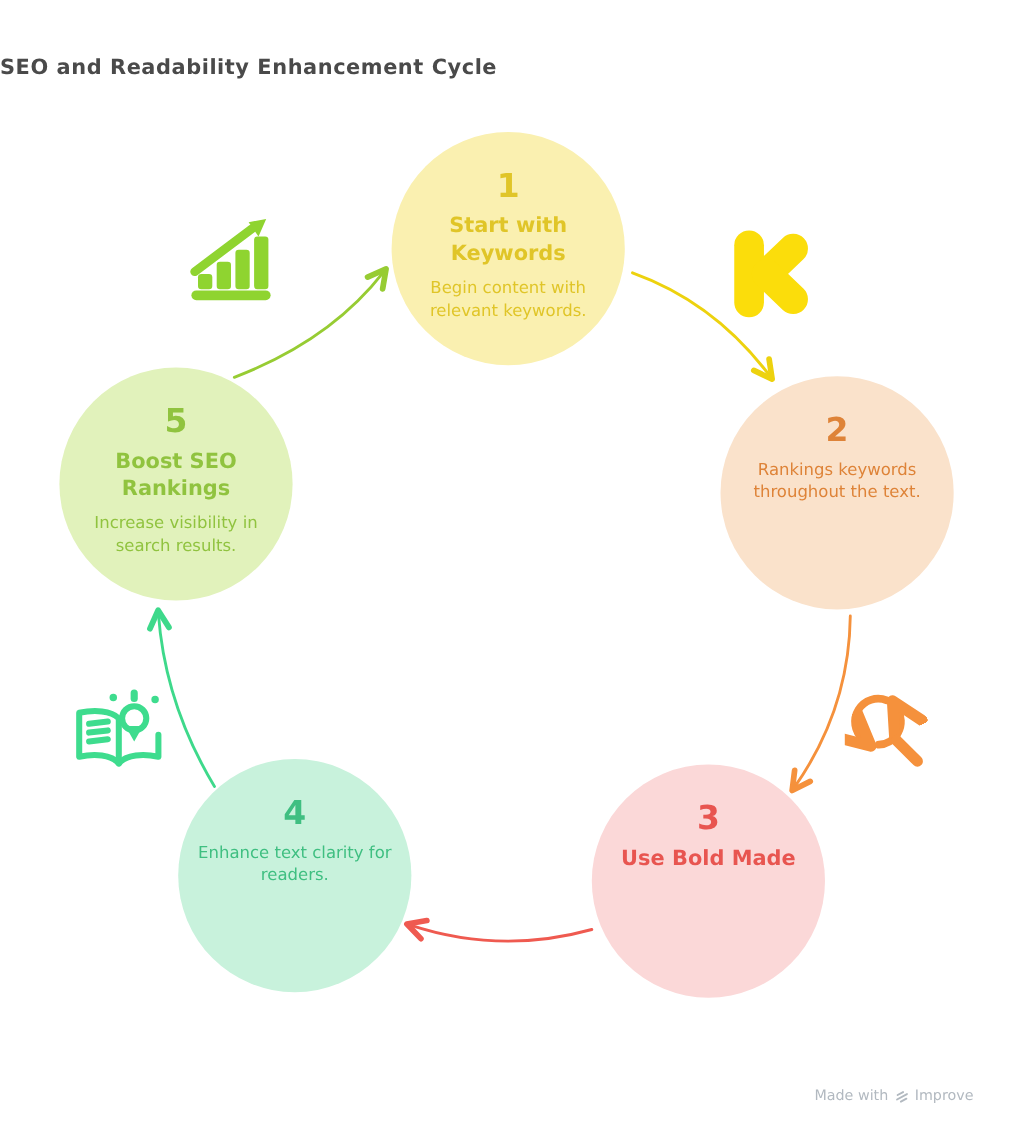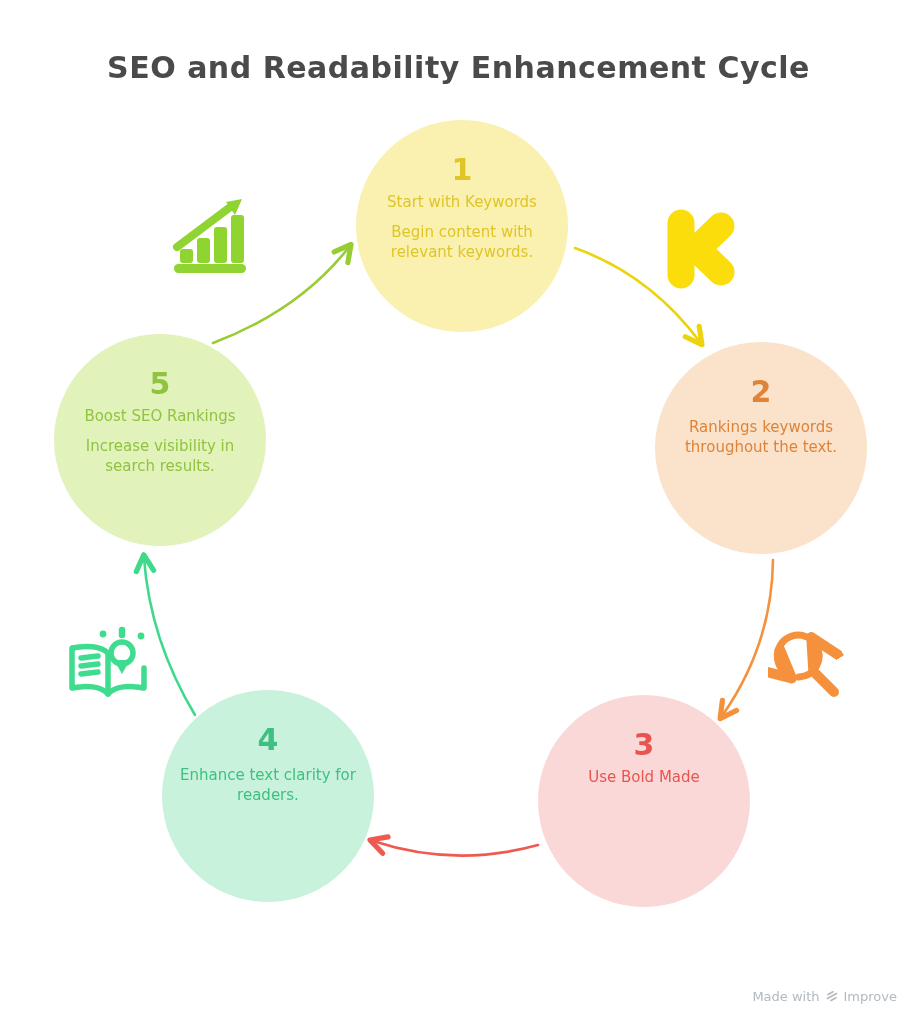--- a/index.html
+++ b/index.html
@@ -13,22 +13,21 @@
     height: 1024px;
     background: #ffffff;
     overflow: hidden;
   }
   .diagram-title {
     position: absolute;
     top: 50px;
     left: 0;
     width: 100%;
     margin: 0;
-    text-align: center;
-    font-size: 30px;
+    font-size: 19px;
     font-weight: bold;
     letter-spacing: 0.5px;
     color: #4a4a4a;
   }
   .arrows-layer, .icon-svg {
     position: absolute;
   }
   .node {
     position: absolute;
     width: 212px;
@@ -37,22 +36,22 @@
     text-align: center;
     box-sizing: border-box;
     padding-top: 33px;
   }
   .node-number {
     font-size: 30px;
     font-weight: bold;
     line-height: 1.1;
   }
   .node-title {
-    font-size: 15px;
-    font-weight: normal;
+    font-size: 19px;
+    font-weight: bold;
     line-height: 1.3;
     max-width: 172px;
     margin: 7px auto 0 auto;
   }
   .node-desc {
     font-size: 15px;
     line-height: 1.35;
     max-width: 184px;
     margin: 9px auto 0 auto;
     font-weight: 500;
@@ -63,23 +62,24 @@
   .node4 { left: 162px; top: 690px; }
   .node5 { left: 54px;  top: 334px; }
 
   .icon-growth  { left: 172px; top: 196px; }
   .icon-k       { left: 666px; top: 208px; }
   .icon-refresh { left: 768px; top: 626px; }
   .icon-book    { left: 66px;  top: 626px; }
 
   .napkin-credit {
     position: absolute;
-    right: 20px;
+    right: 32px;
     bottom: 20px;
     display: flex;
+    align-items: center;
     gap: 5px;
     font-size: 13px;
     color: #b2b9c0;
     text-decoration: none;
   }
   .napkin-credit svg { display: block; }
 </style>
 </head>
 <body>
 

